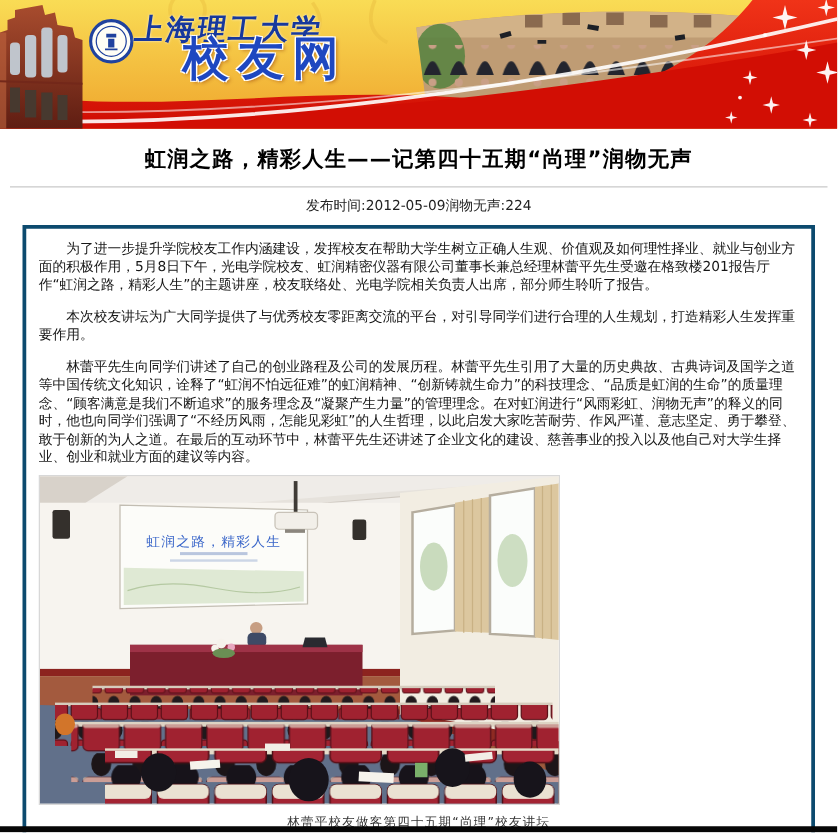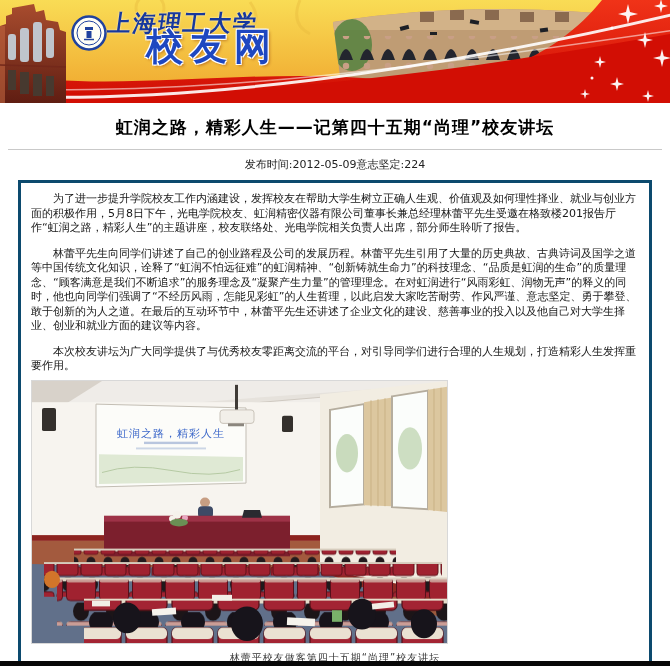--- a/index.html
+++ b/index.html
@@ -134,32 +134,32 @@
         <circle cx="89" cy="33" r="12" fill="none" stroke="#20429e" stroke-width="1"></circle>
         <rect x="85" y="27" width="8" height="3" fill="#20429e"></rect>
         <rect x="86.5" y="31" width="5" height="7" fill="#20429e"></rect>
         <line x1="84" y1="39.5" x2="94" y2="39.5" stroke="#20429e" stroke-width="1.5"></line>
       </g>
     </svg>
     <span class="uni-name">上海理工大学</span>
     <span class="site-name">校友网</span>
   </div>
 
-  <div class="title">虹润之路，精彩人生——记第四十五期“尚理”校友讲坛</div>
+  <div class="title">虹润之路，精彩人生——记第四十五期“尚理”润物无声</div>
   <hr class="meta-sep">
   <div class="meta">
     <span>发布时间:2012-05-09</span>
-    <span>意志坚定:224</span>
+    <span>润物无声:224</span>
   </div>
 
   <div class="article-box">
     <div class="body-text">
       <p>为了进一步提升学院校友工作内涵建设，发挥校友在帮助大学生树立正确人生观、价值观及如何理性择业、就业与创业方面的积极作用，5月8日下午，光电学院校友、虹润精密仪器有限公司董事长兼总经理林蕾平先生受邀在格致楼201报告厅作“虹润之路，精彩人生”的主题讲座，校友联络处、光电学院相关负责人出席，部分师生聆听了报告。</p>
+      <p>本次校友讲坛为广大同学提供了与优秀校友零距离交流的平台，对引导同学们进行合理的人生规划，打造精彩人生发挥重要作用。</p>
       <p>林蕾平先生向同学们讲述了自己的创业路程及公司的发展历程。林蕾平先生引用了大量的历史典故、古典诗词及国学之道等中国传统文化知识，诠释了“虹润不怕远征难”的虹润精神、“创新铸就生命力”的科技理念、“品质是虹润的生命”的质量理念、“顾客满意是我们不断追求”的服务理念及“凝聚产生力量”的管理理念。在对虹润进行“风雨彩虹、润物无声”的释义的同时，他也向同学们强调了“不经历风雨，怎能见彩虹”的人生哲理，以此启发大家吃苦耐劳、作风严谨、意志坚定、勇于攀登、敢于创新的为人之道。在最后的互动环节中，林蕾平先生还讲述了企业文化的建设、慈善事业的投入以及他自己对大学生择业、创业和就业方面的建议等内容。</p>
-      <p>本次校友讲坛为广大同学提供了与优秀校友零距离交流的平台，对引导同学们进行合理的人生规划，打造精彩人生发挥重要作用。</p>
     </div>
 
     <div class="photo-wrap">
       <span class="photo-frame">
         <svg width="415" height="262" viewBox="0 0 415 272" preserveAspectRatio="none">
           <defs>
             <pattern id="rowA" width="17" height="26" patternUnits="userSpaceOnUse">
               <ellipse cx="8" cy="6" rx="4.5" ry="5.5" fill="#221a1d"></ellipse>
               <rect x="1" y="11" width="14" height="13" rx="2" fill="#9e2130" stroke="#5c1018" stroke-width="0.8"></rect>
             </pattern>

